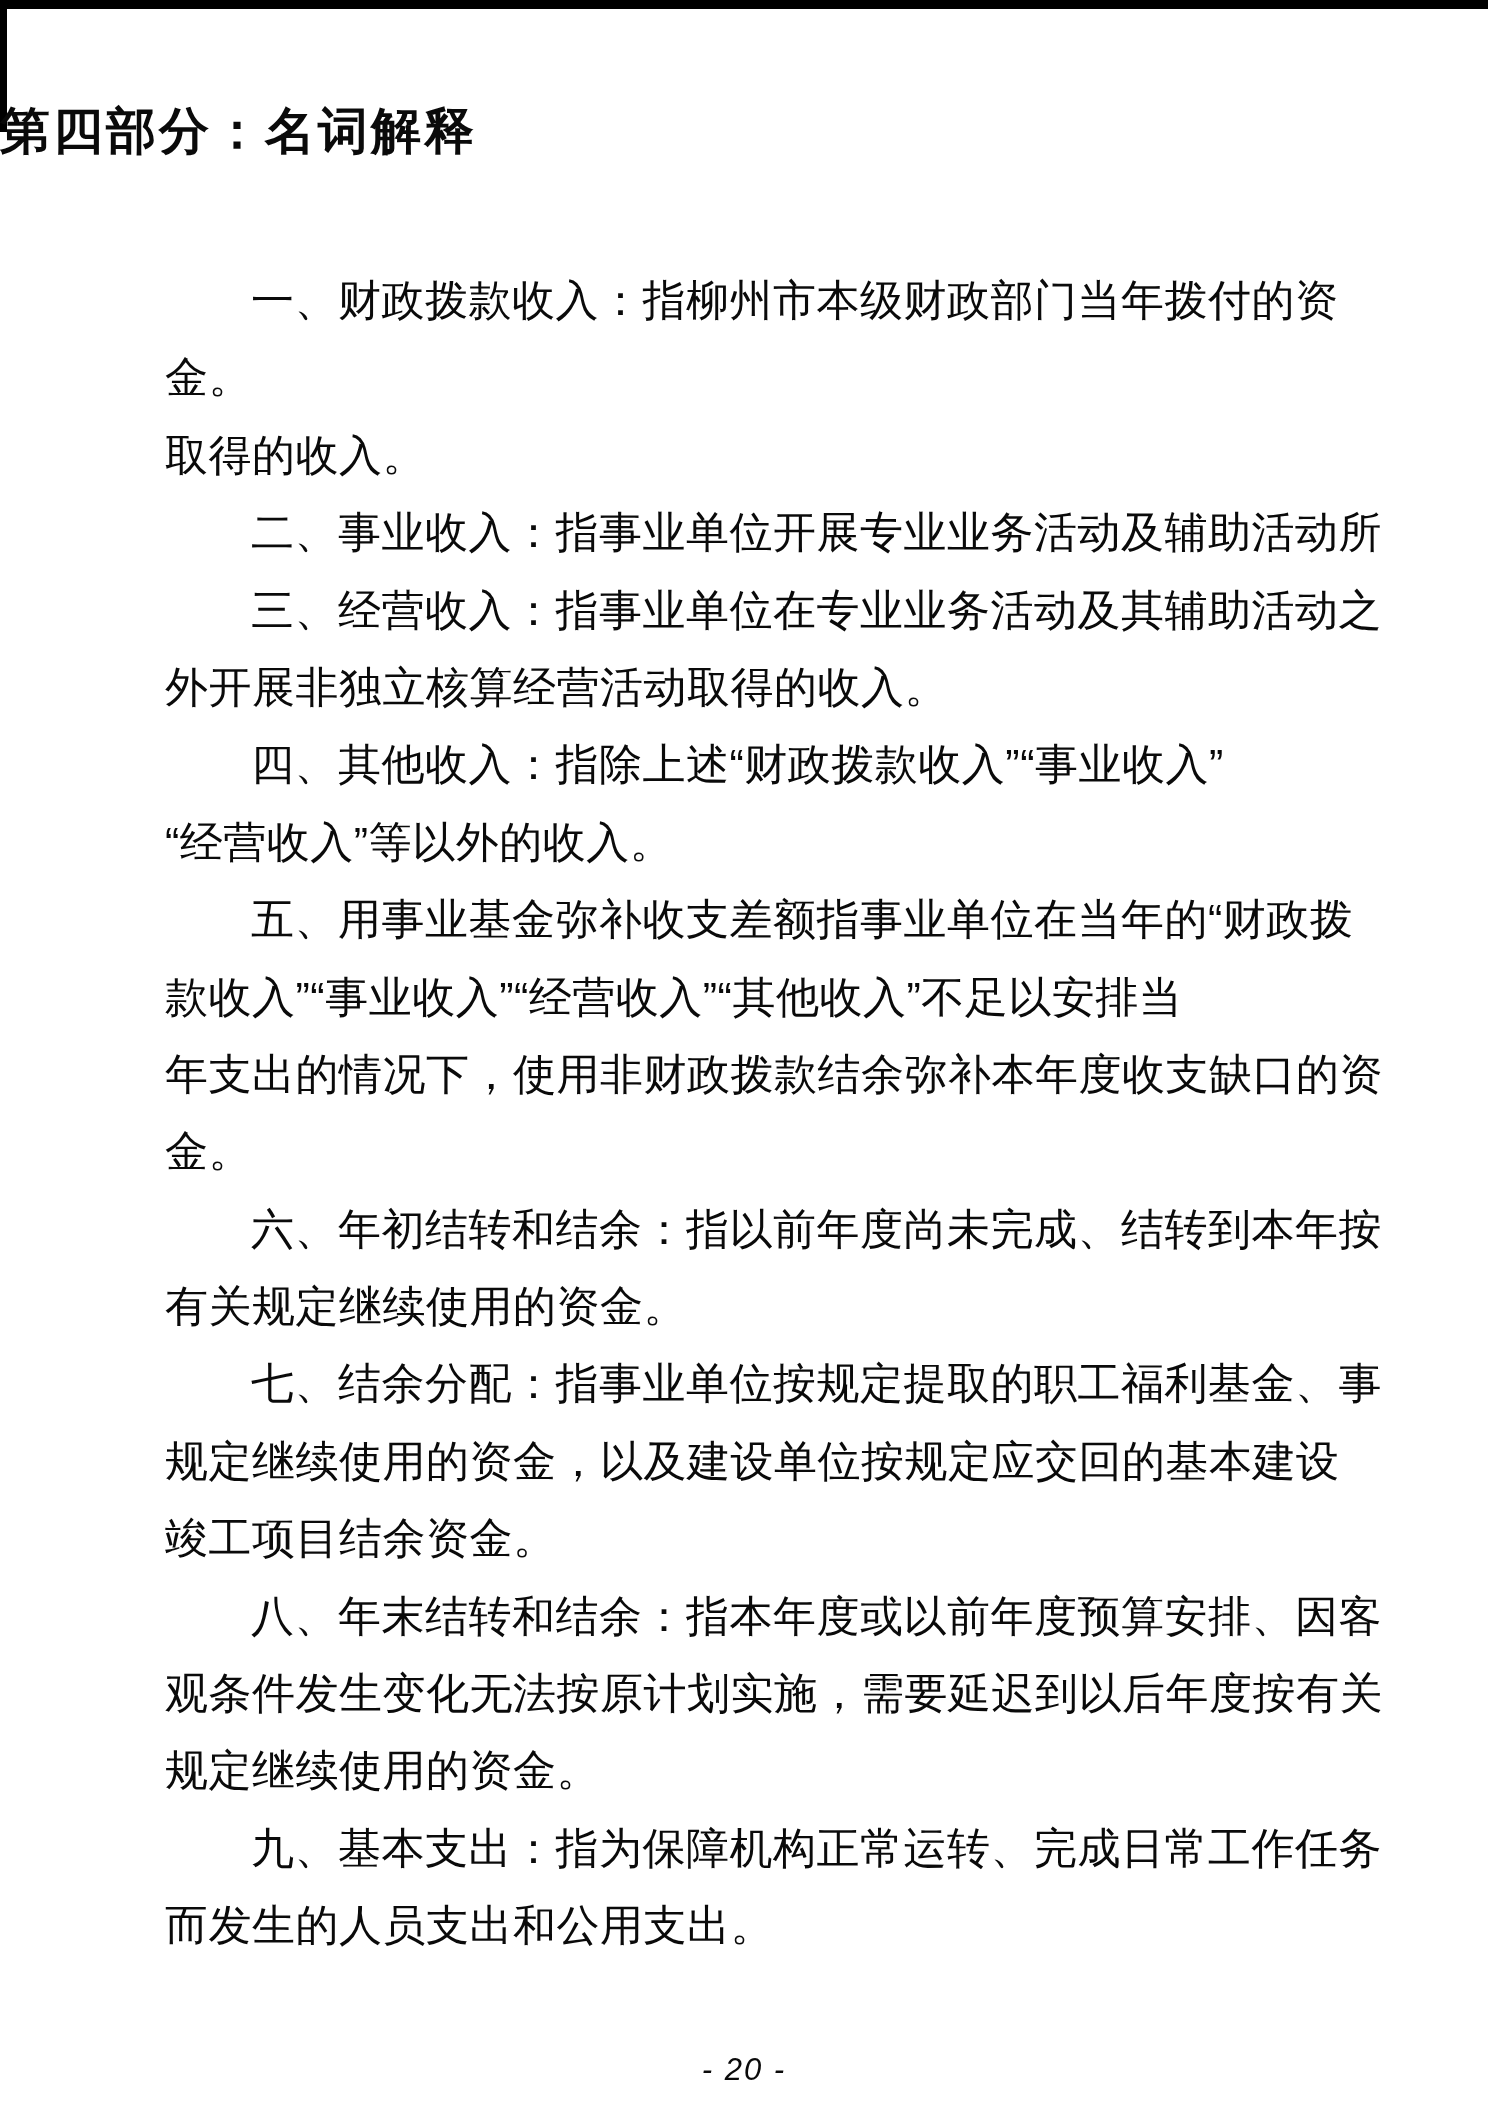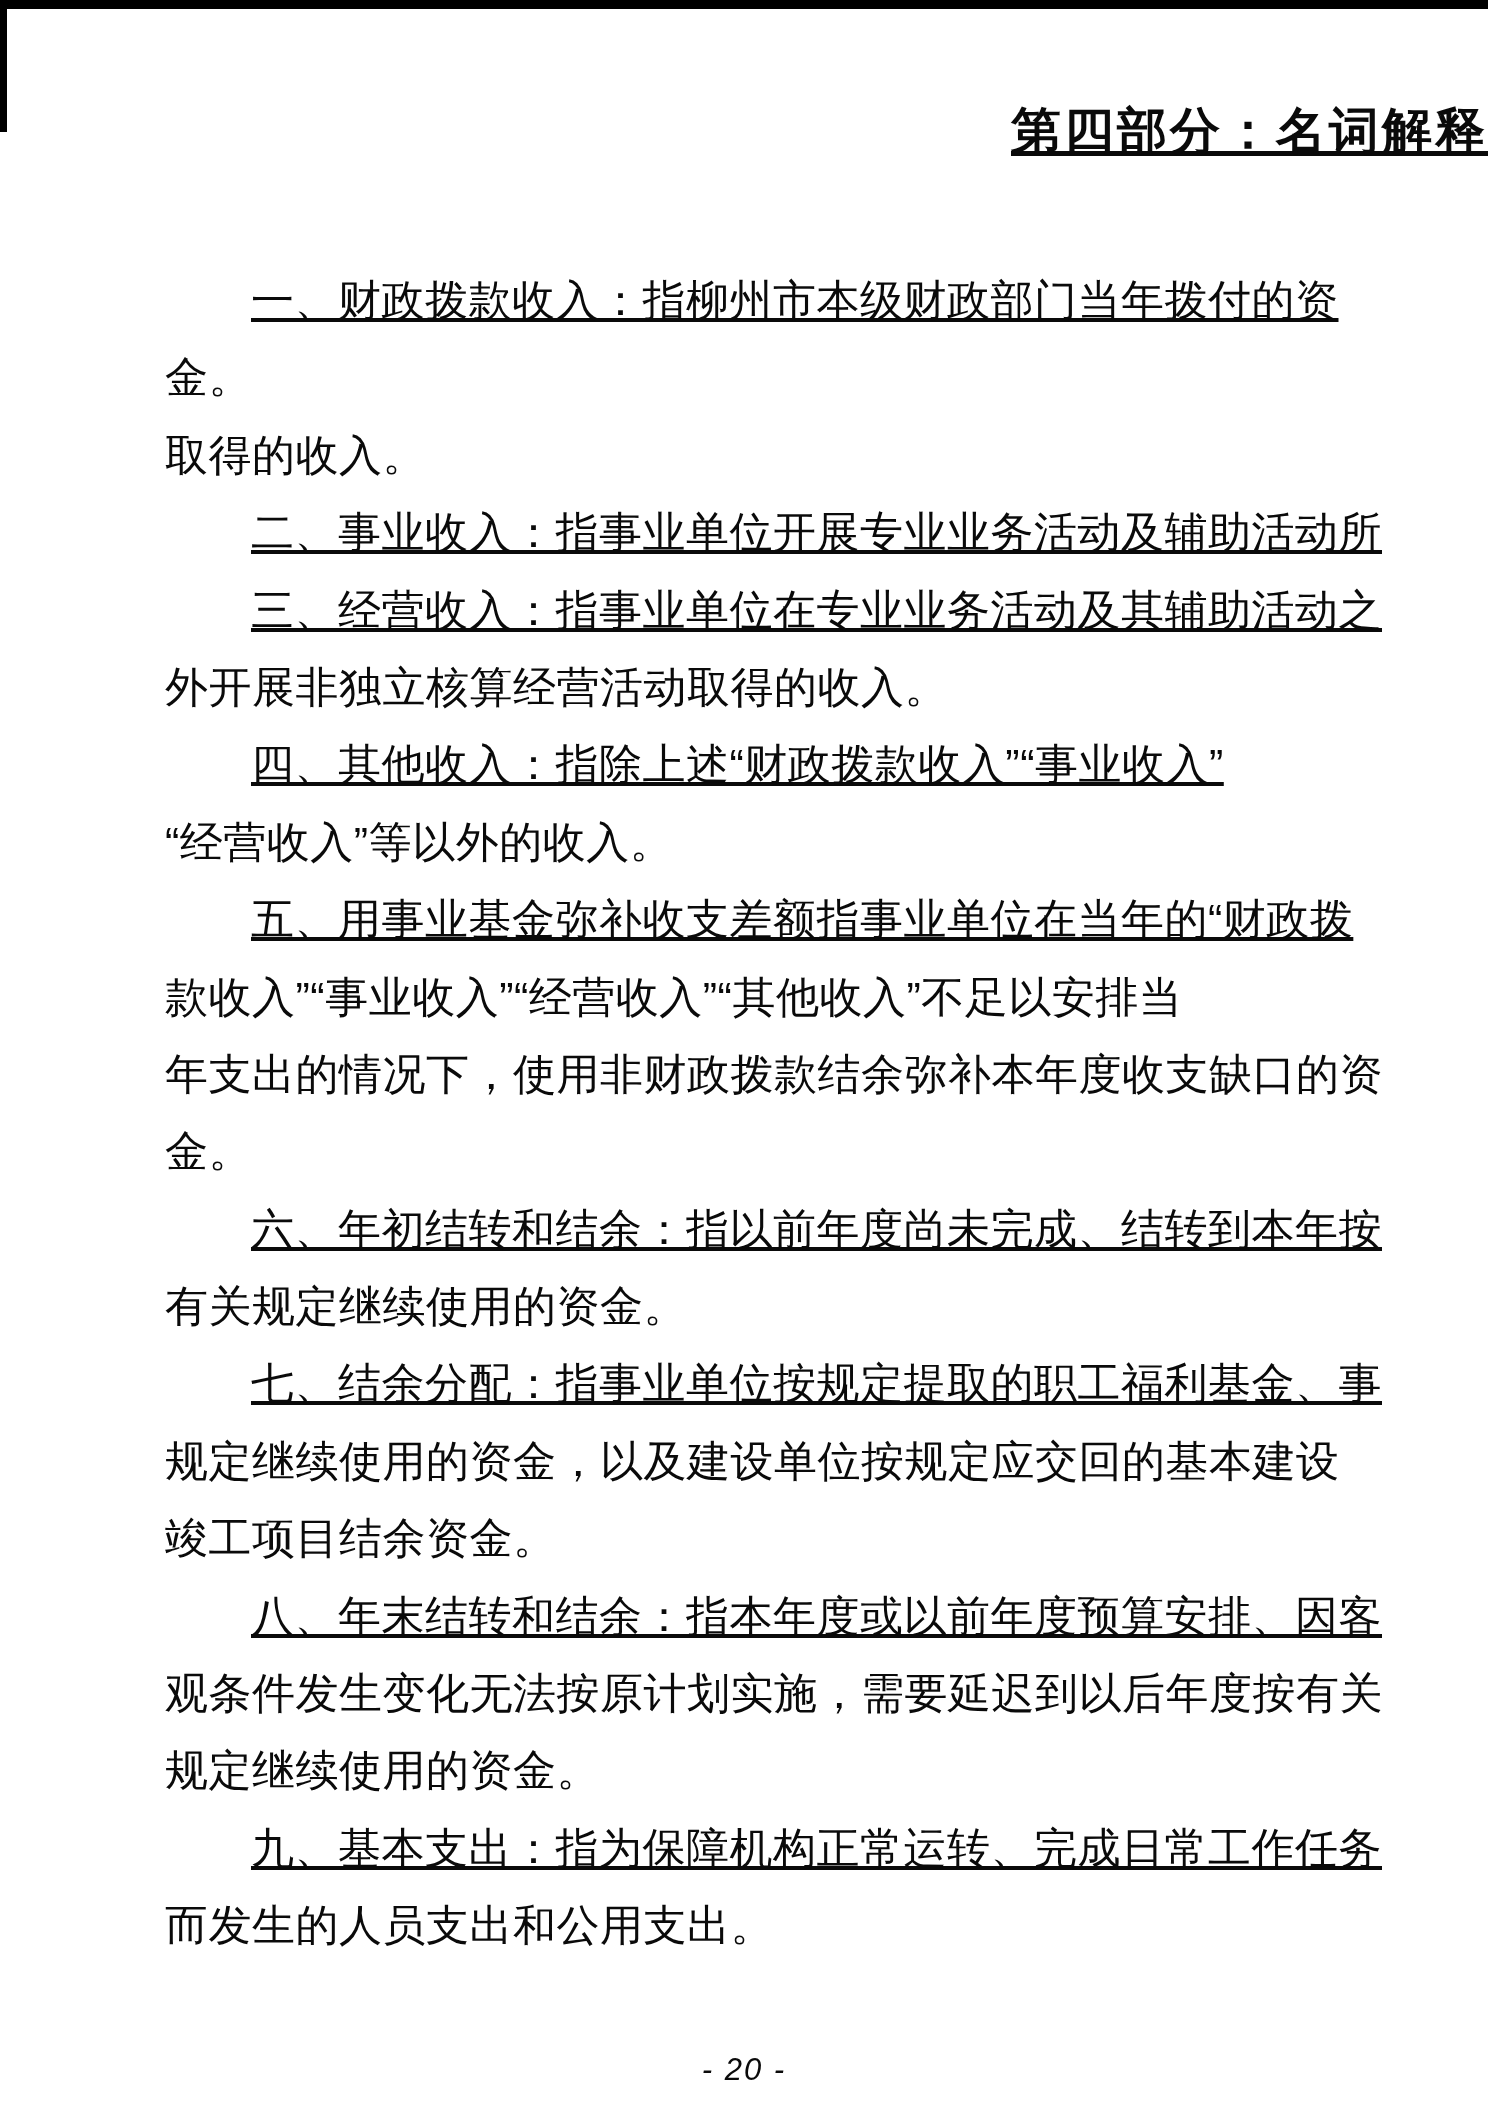--- a/index.html
+++ b/index.html
@@ -28,44 +28,42 @@
     top: 0; left: 0;
     width: 7px; height: 132px;
     background: #000000;
   }
   .title {
     position: absolute;
     top: 98px;
     left: 0;
     width: 100%;
     margin: 0;
-    text-align: right;
+    text-align: left;
     font-size: 50px;
     font-weight: bold;
     letter-spacing: 3px;
     color: #0a0a0a;
-    text-decoration: underline;
   }
   .content {
     position: absolute;
     top: 262px;
     left: 165px;
     width: 1180px;
     font-size: 43px;
     color: #0a0a0a;
   }
   .line {
     height: 77.4px;
     line-height: 77.4px;
     white-space: nowrap;
     letter-spacing: 0.5px;
   }
   .line.indent {
     padding-left: 86px;
-    text-decoration: underline;
   }
   .footer {
     position: absolute;
     bottom: 16px;
     left: 0;
     width: 100%;
     text-align: center;
     font-size: 31px;
     letter-spacing: 2px;
     color: #0a0a0a;

